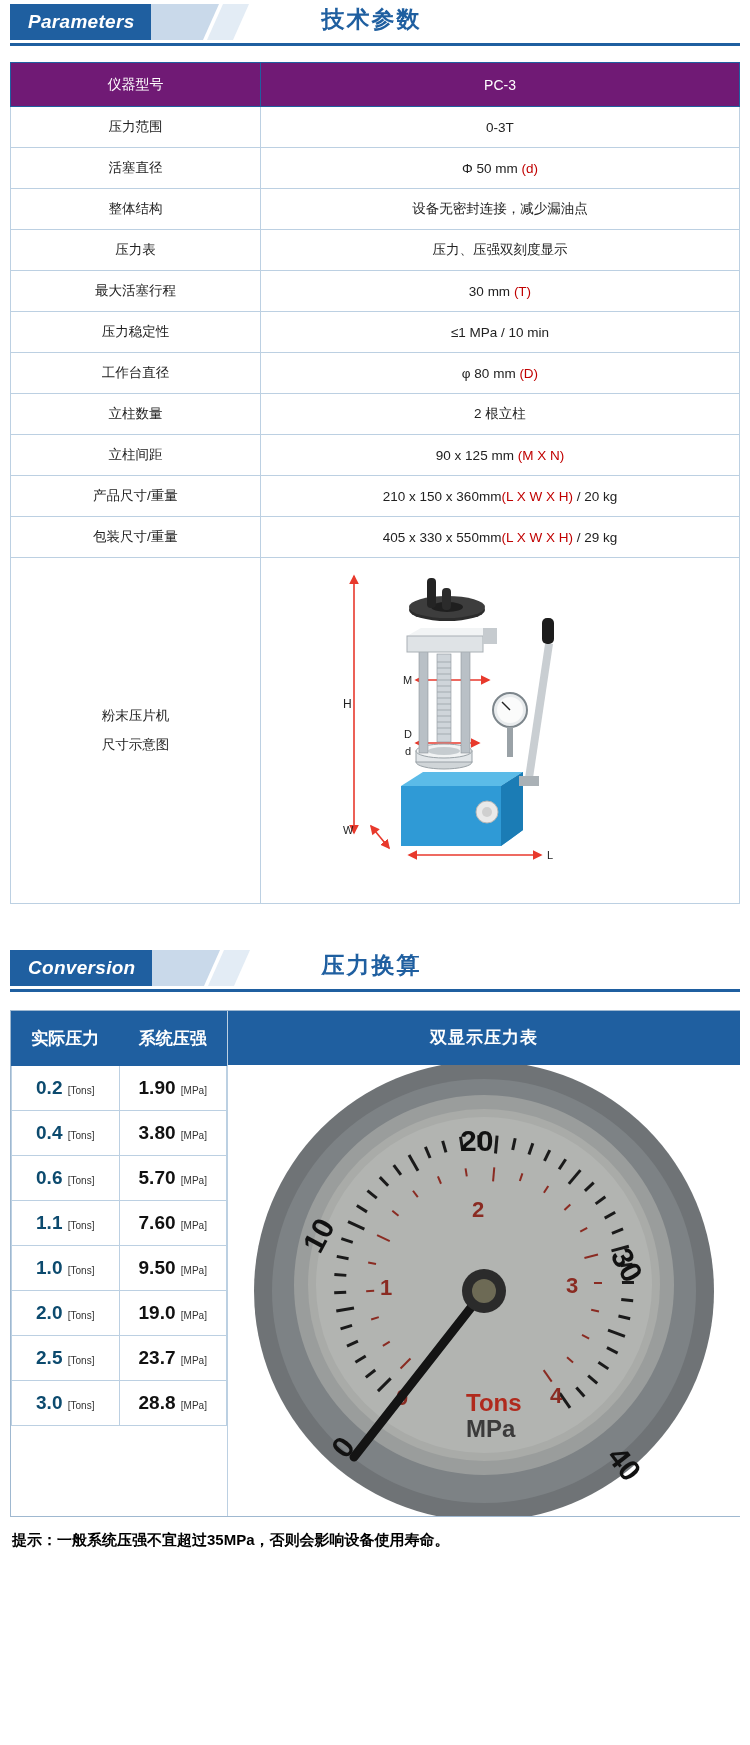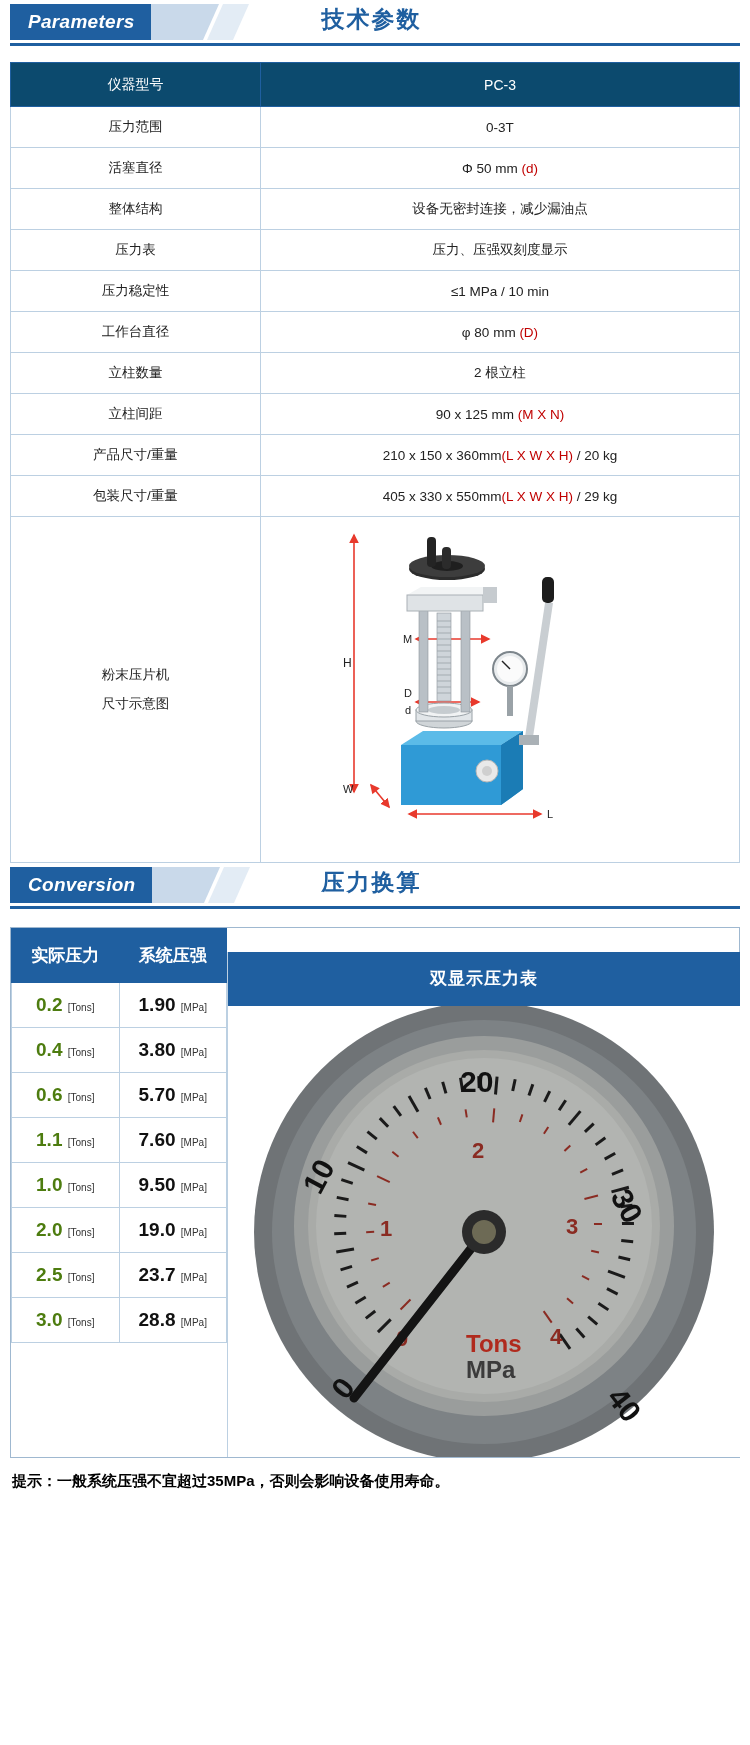--- a/index.html
+++ b/index.html
@@ -81,21 +81,21 @@
   }
   table.param td {
     border: 1px solid #bcd0e2;
     font-size: 13.5px;
     color: #222;
     text-align: center;
     height: 41px;
     padding: 4px 6px;
   }
   table.param tr.head td {
-    background: #0c4a6e;
+    background: #701a75;
     color: #fff;
     font-size: 14px;
     height: 44px;
     border-color: #1f5fa0;
   }
   table.param td.k { width: 250px; }
   .sub { color: #c00000; }
   .imgcell-label {
     line-height: 2.1;
     font-size: 13.5px;
@@ -131,25 +131,25 @@
     color: #222;
   }
   table.conv tr.head td {
     background: #1f5fa0;
     color: #fff;
     font-size: 17px;
     font-weight: bold;
     height: 54px;
     border-color: #1f5fa0;
   }
-  .tons { color: #4d7c0f; font-weight: bold; font-size: 19px; }
+  .tons { color: #0c4a6e; font-weight: bold; font-size: 19px; }
   .unit { font-size: 10px; color: #333; font-weight: normal; }
   .mpa { color: #111; font-weight: bold; font-size: 19px; }
 
-  .conv-right { flex: 1; border-left: 1px solid #bcd0e2; margin-top: 24px; }
+  .conv-right { flex: 1; border-left: 1px solid #bcd0e2; }
   .conv-right-head {
     background: #1f5fa0;
     color: #fff;
     font-size: 17px;
     font-weight: bold;
     height: 54px;
     line-height: 54px;
     text-align: center;
     letter-spacing: 1px;
   }
@@ -195,20 +195,24 @@
         <td class="k">活塞直径</td>
         <td><span>Φ 50 mm </span><span class="sub">(d)</span></td>
       </tr>
       <tr>
         <td class="k">整体结构</td>
         <td><span>设备无密封连接，减少漏油点</span><span class="sub"></span></td>
       </tr>
       <tr>
         <td class="k">压力表</td>
         <td><span>压力、压强双刻度显示</span><span class="sub"></span></td>
+      </tr>
+      <tr>
+        <td class="k">最大活塞行程</td>
+        <td><span>30 mm </span><span class="sub">(T)</span></td>
       </tr>
       <tr>
         <td class="k">压力稳定性</td>
         <td><span>≤1 MPa / 10 min</span><span class="sub"></span></td>
       </tr>
       <tr>
         <td class="k">工作台直径</td>
         <td><span>φ 80 mm </span><span class="sub">(D)</span></td>
       </tr>
       <tr>
@@ -315,21 +319,21 @@
               <polygon points="284,86 292,86 272,220 264,220" fill="#c9ced2"></polygon>
               <rect x="258" y="218" width="20" height="10" fill="#aab1b6"></rect>
             </svg>
           </div>
         </td>
       </tr>
     </tbody>
       </table>
   </div>
 
-  <div class="banner" style="">
+  <div class="banner" style="margin-top:42px;">
     <div class="banner-tag">Conversion</div>
     <div class="banner-skew"></div>
     <div class="banner-skew2"></div>
     <div class="banner-title">压力换算</div>
   </div>
 
   <div class="conv-wrap">
     <div class="conv-left">
       <table class="conv">
         <tbody>

